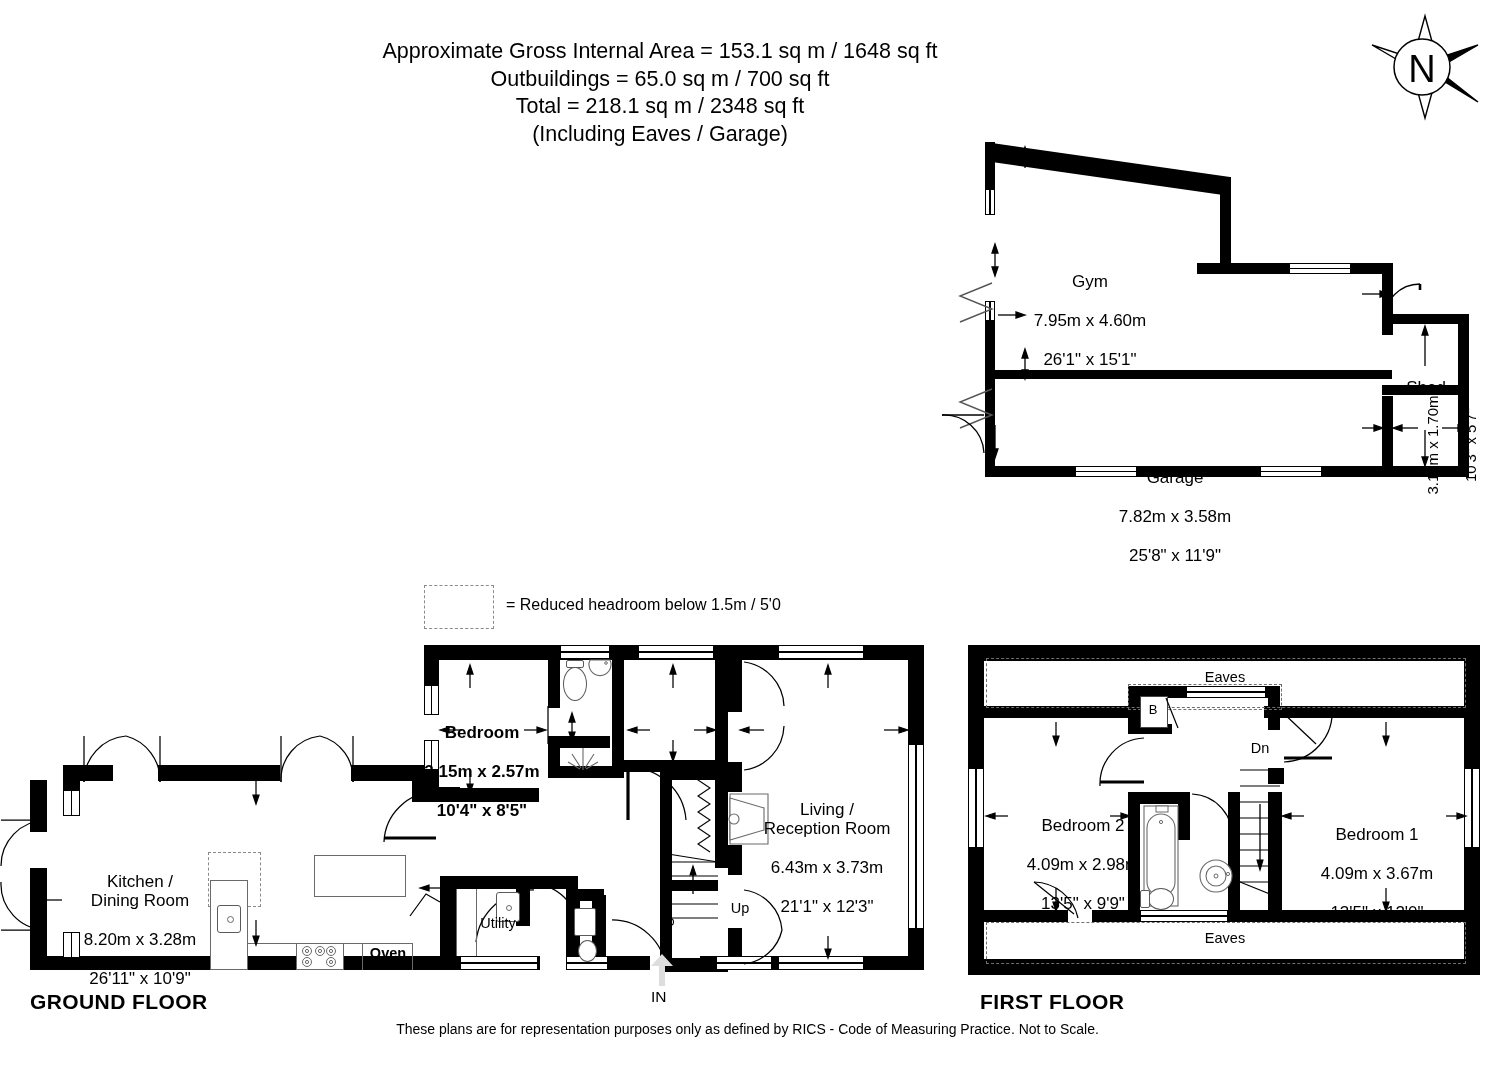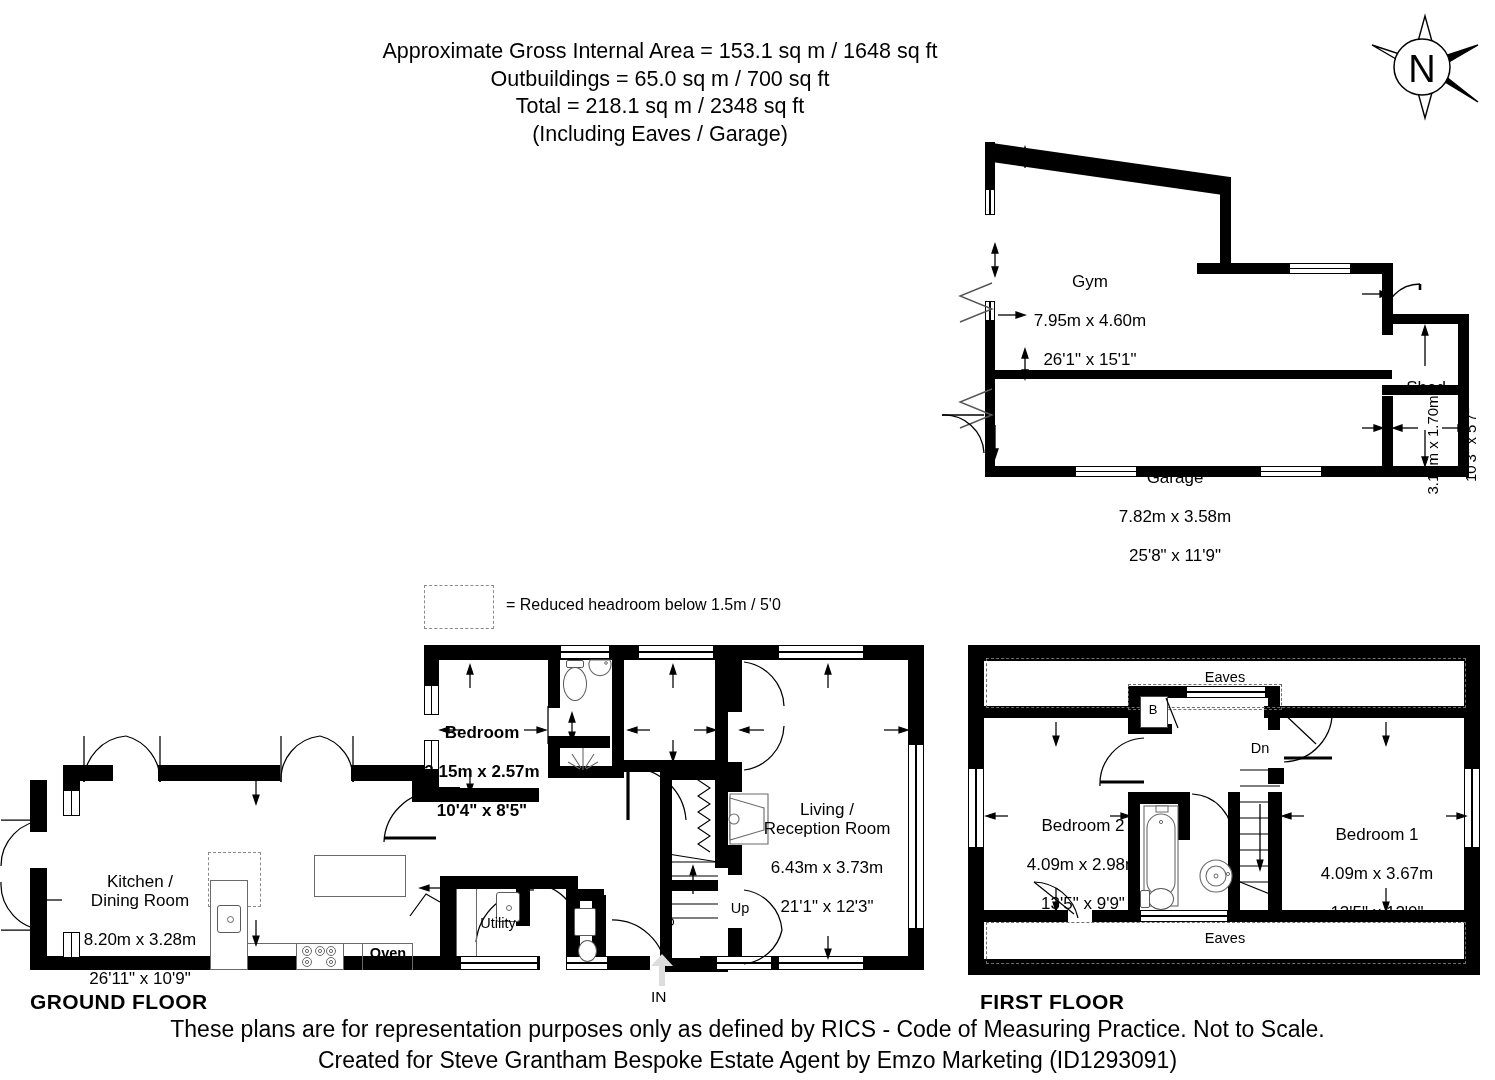--- a/index.html
+++ b/index.html
@@ -10,21 +10,21 @@
     color:#000;
   }
   .abs{position:absolute;}
   
   .hdr{
     position:absolute;left:0;top:38px;width:1320px;text-align:center;
     font-size:21.5px;line-height:27.5px;white-space:pre-line;
   }
   .footer{
     position:absolute;left:0;top:1014px;width:1495px;text-align:center;
-    font-size:23px;line-height:31px;
+    font-size:14px;line-height:31px;
   }
   .floorlabel{position:absolute;font-size:21px;font-weight:bold;letter-spacing:.4px;}
   .roomlabel{position:absolute;text-align:center;font-size:17px;line-height:19.5px;white-space:pre-line;}
   .tiny{position:absolute;font-size:14.5px;text-align:center;}
   .note{position:absolute;text-align:center;font-size:15.5px;line-height:20px;white-space:pre-line;}
   .vlabel{position:absolute;font-size:15px;line-height:19px;white-space:pre-line;
           transform-origin:0 0;transform:rotate(-90deg);text-align:center;}
   .legendtext{position:absolute;font-size:16px;}
   .legendbox{position:absolute;border:1.6px dashed #8a8a8a;}
   .inlabel{position:absolute;font-size:15.5px;}
@@ -564,14 +564,13 @@
     <span>Bedroom 1</span><br>
     <span>4.09m x 3.67m</span><br>
     <span>13'5" x 12'0"</span>
   </div>
 </div>
 
 <div class="floorlabel" style="left:968px;top:990px;margin-left:12px;">FIRST FLOOR</div>
 
 <div class="footer">
   <div>These plans are for representation purposes only as defined by RICS - Code of Measuring Practice. Not to Scale.</div>
-  <div>Created for Steve Grantham Bespoke Estate Agent by Emzo Marketing (ID1293091)</div>
 </div>
 
 </body></html>

